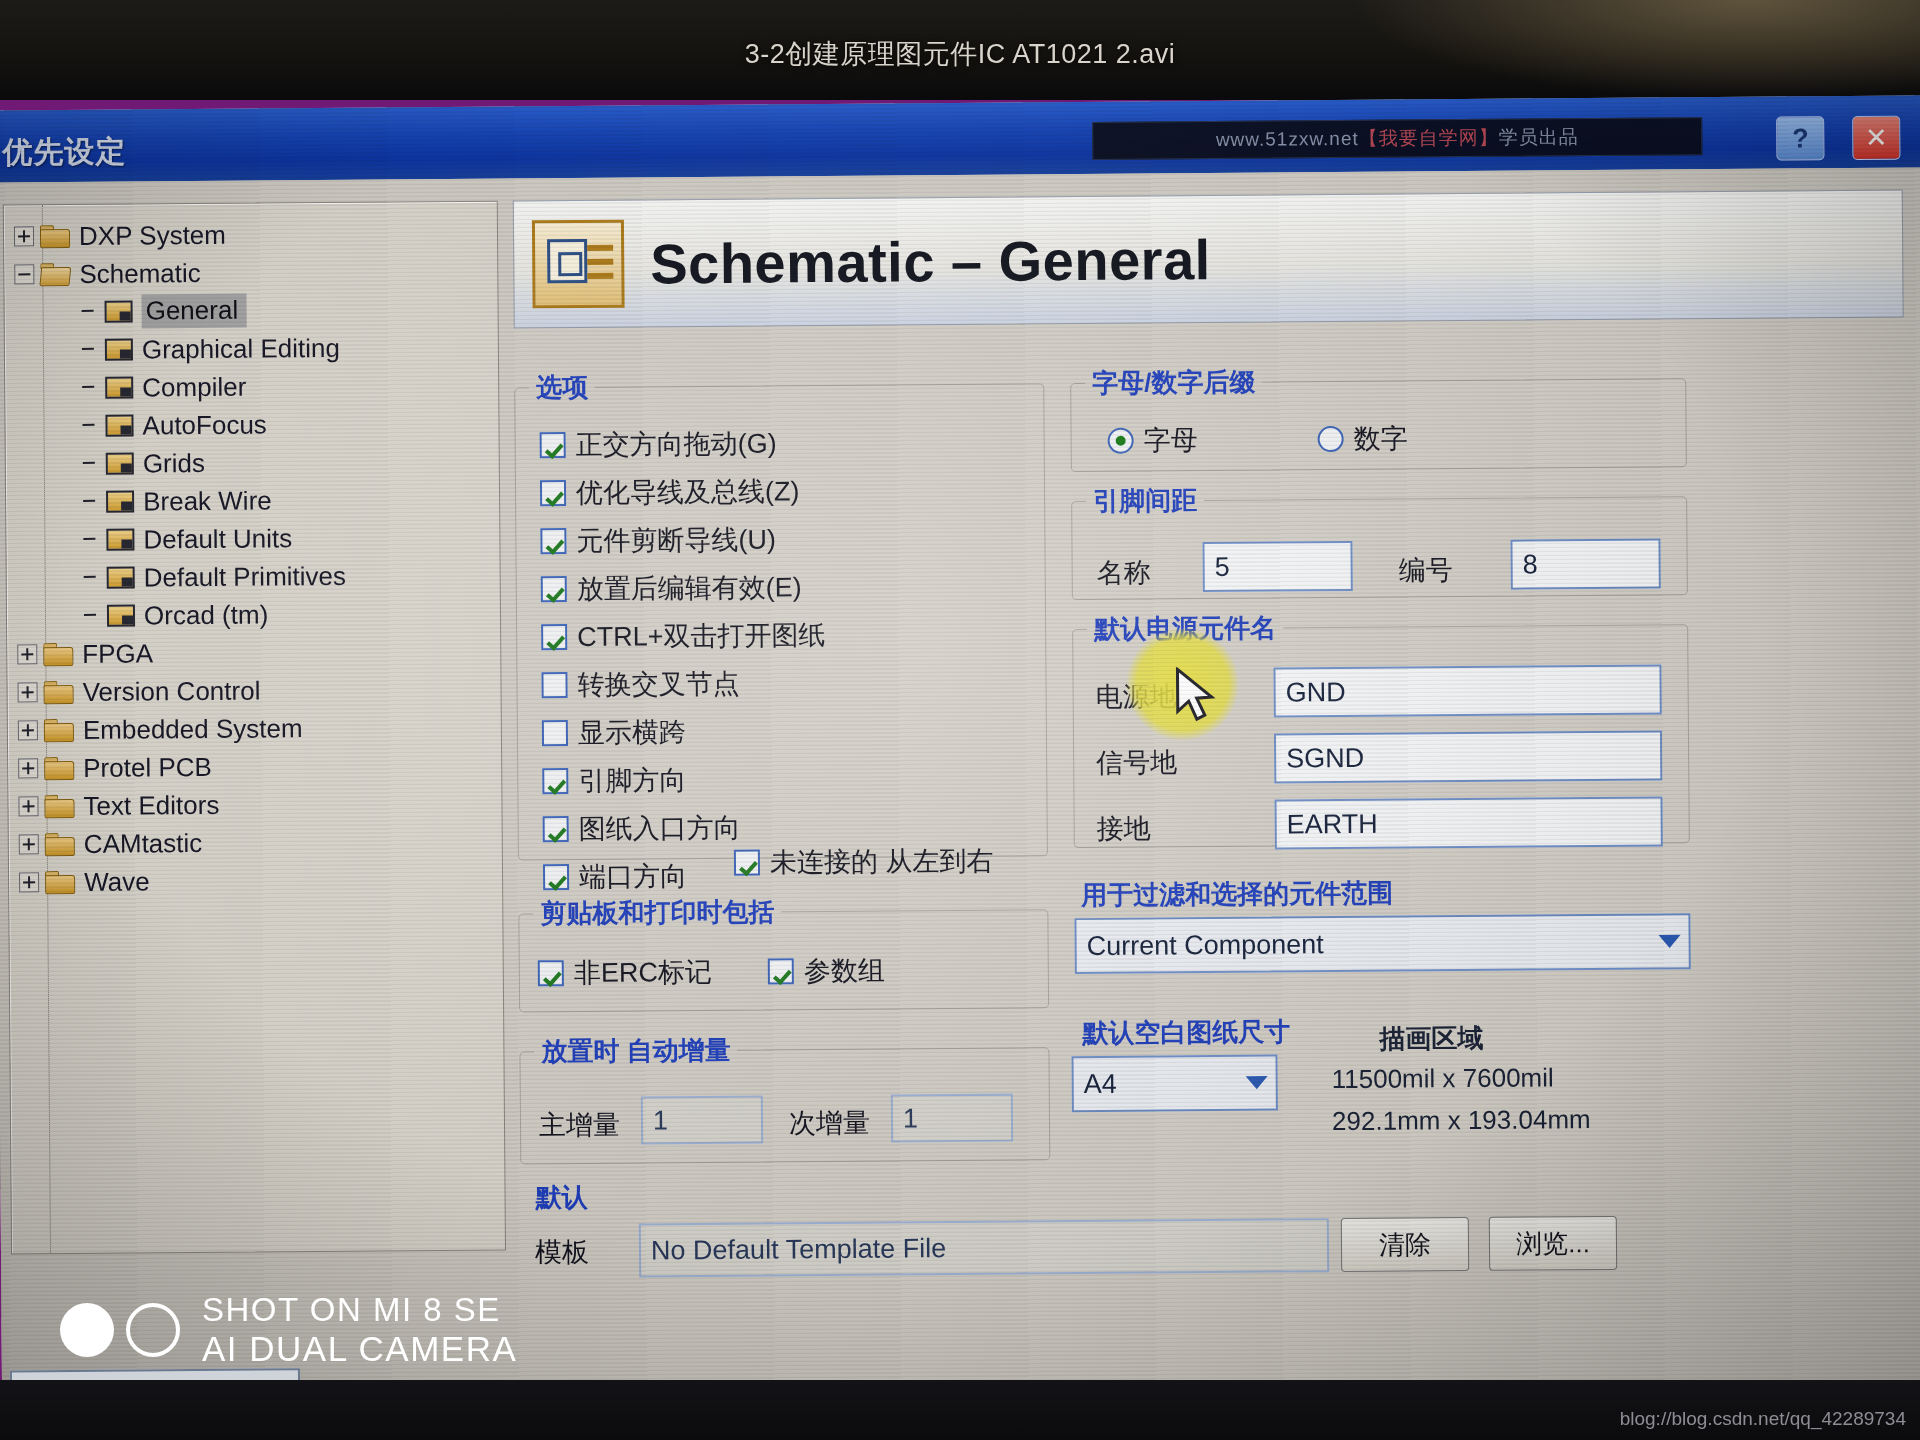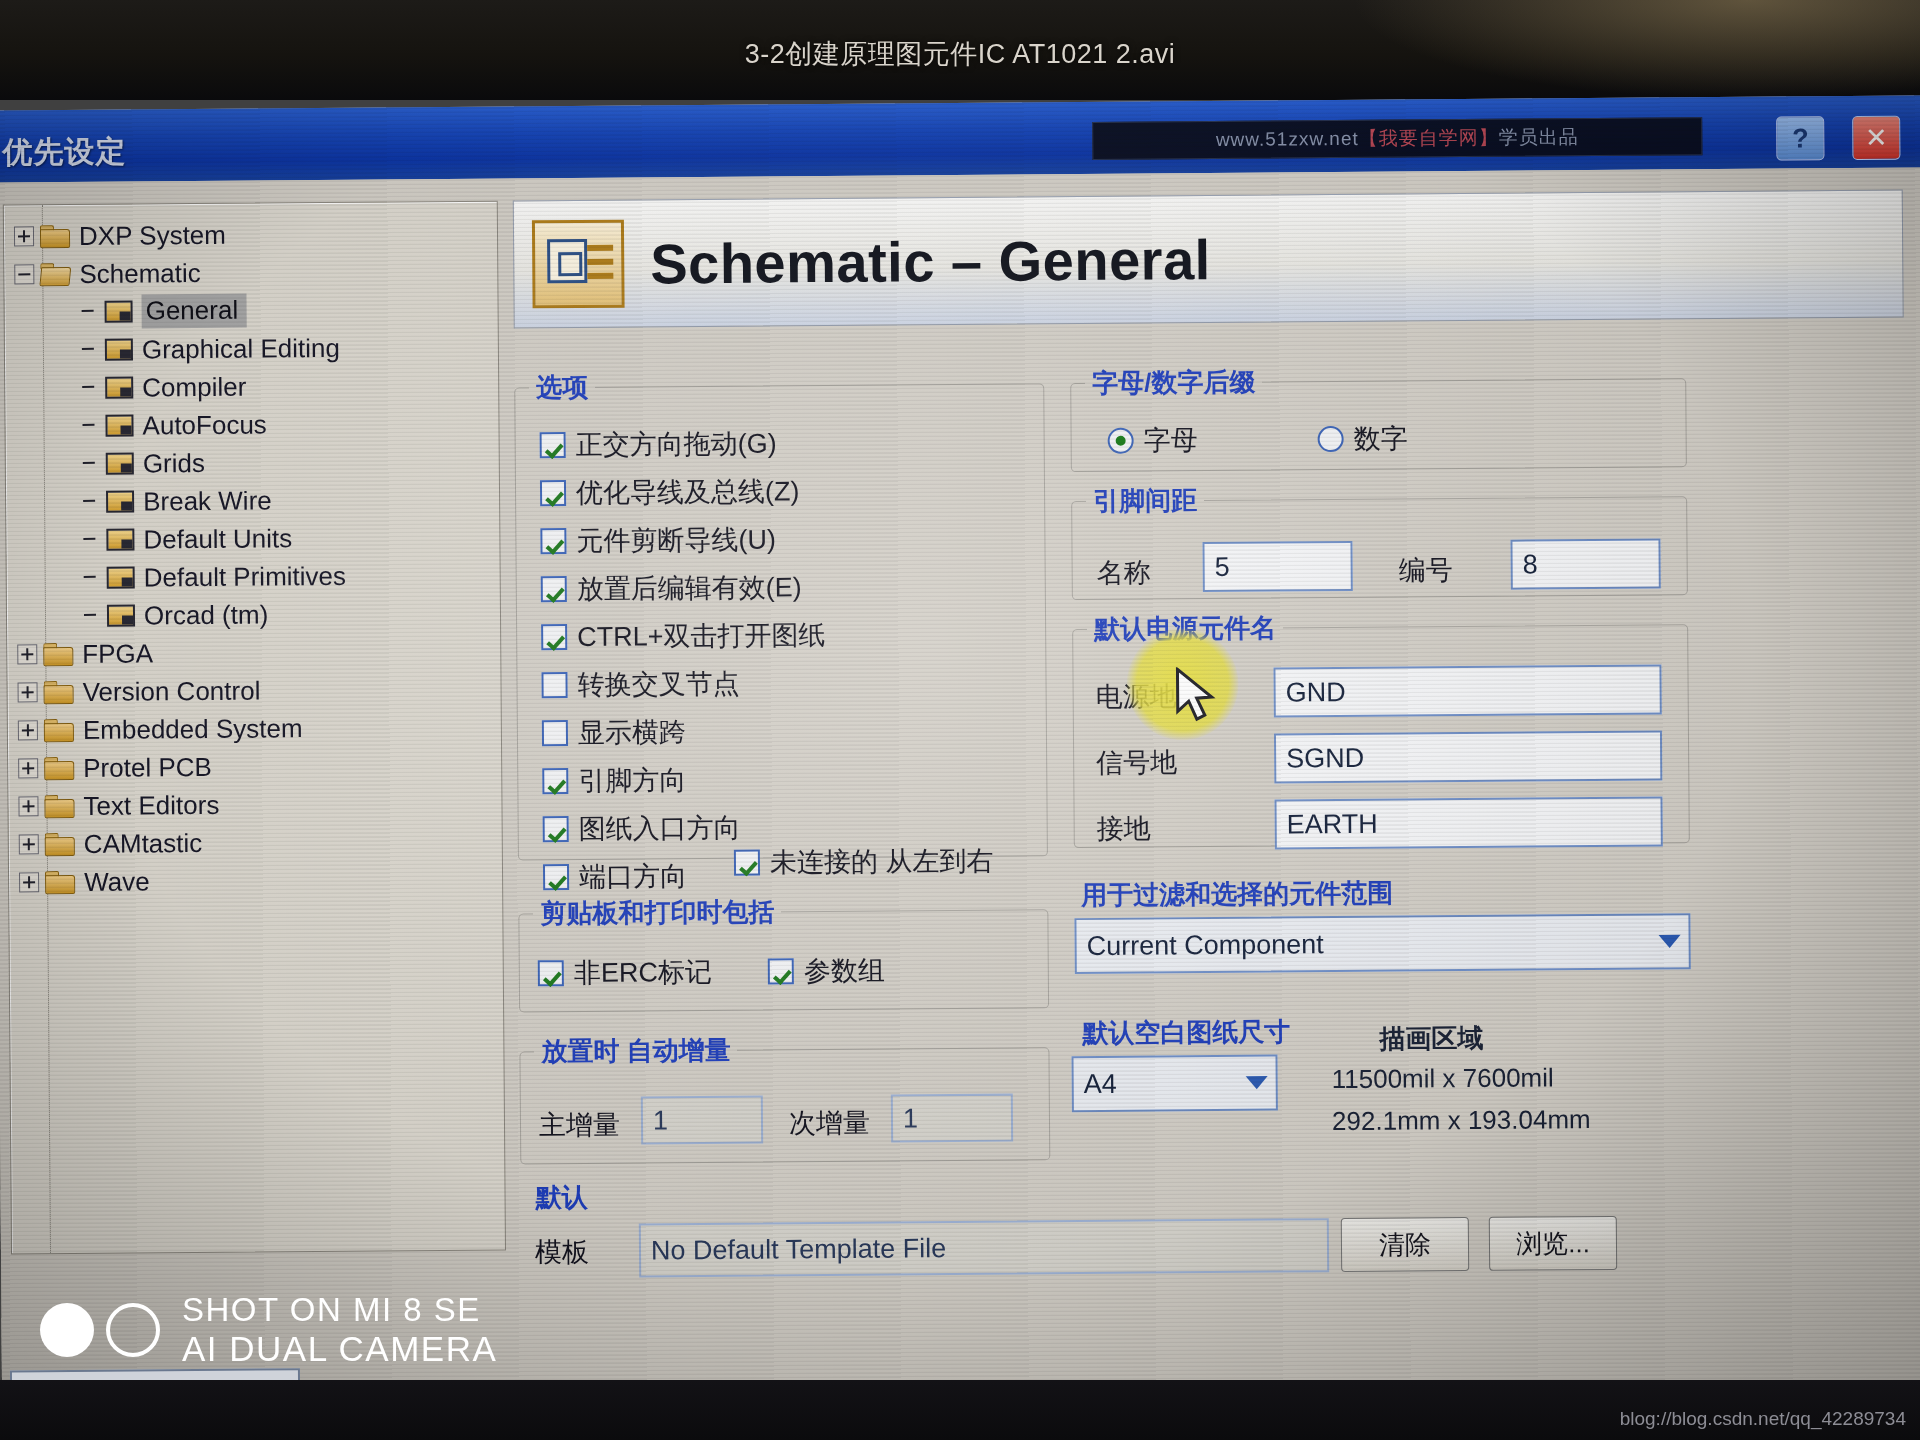--- a/index.html
+++ b/index.html
@@ -9,21 +9,21 @@
     width:1920px; height:1440px;
     background:#0b0b10;
     font-family:"Liberation Sans","DejaVu Sans",sans-serif;
     overflow:hidden;
     position:relative;
   }
 
   
   #photo {
     position:absolute; inset:0;
-    background:#404040;
+    background:#701a75;
     overflow:hidden;
   }
   
   .bezel-top {
     position:absolute; left:0; top:0; width:1920px; height:100px;
     background:linear-gradient(180deg,#1d1b18 0%, #15130f 55%, #0a0a0c 100%);
   }
   .bezel-top-glow{
     position:absolute; left:1350px; top:0; width:570px; height:100px;
     background:radial-gradient(ellipse at 70% 0%, rgba(150,130,90,.55), rgba(0,0,0,0) 70%);
@@ -258,21 +258,21 @@
     background:repeating-linear-gradient(0deg, rgba(0,0,0,.055) 0px, rgba(0,0,0,.055) 1px, rgba(255,255,255,0) 2px, rgba(255,255,255,0) 4px);
     mix-blend-mode:multiply;
   }
   .vignette{
     position:absolute; inset:0; pointer-events:none;
     background:radial-gradient(ellipse at 48% 42%, rgba(255,255,255,.10) 0%, rgba(0,0,0,.05) 58%, rgba(0,0,0,.30) 100%);
   }
 
   
   .cam{
-    position:absolute; left:40px; bottom:72px; display:flex; align-items:center;
+    position:absolute; left:60px; bottom:72px; display:flex; align-items:center;
     color:#ffffff; z-index:40;
   }
   .cam .dots{ display:flex; align-items:center; margin-right:22px; }
   .cam .d1{ width:54px;height:54px;border-radius:50%;background:#fff; }
   .cam .d2{ width:54px;height:54px;border-radius:50%;border:4px solid #fff; margin-left:12px;}
   .cam .lines{ line-height:1.12; }
   .cam .l1{ font-size:33px; letter-spacing:1.5px; }
   .cam .l2{ font-size:35px; letter-spacing:1.5px; }
   .csdn{
     position:absolute; right:14px; bottom:10px; z-index:40;

